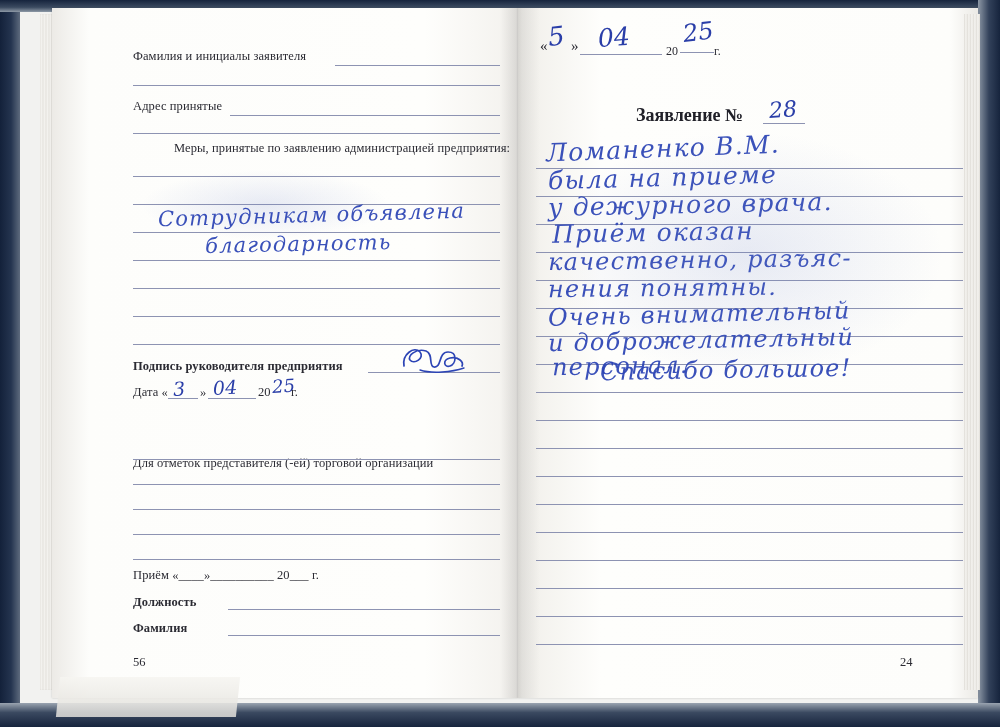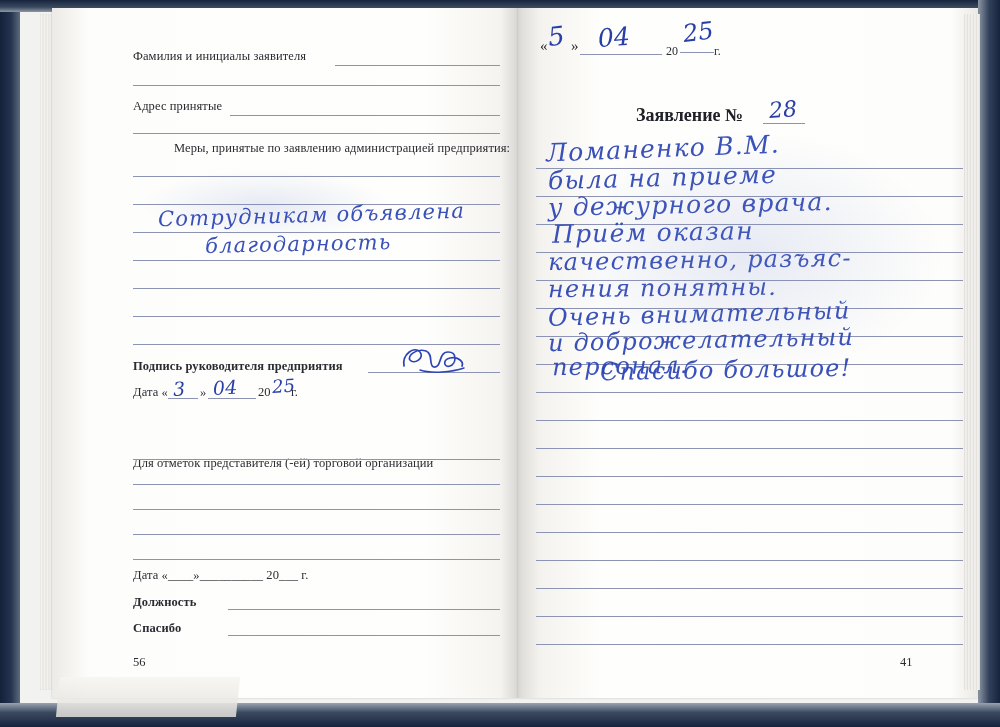--- a/index.html
+++ b/index.html
@@ -219,26 +219,26 @@
 
 
     <div class="lbl" style="left:133px; top:436px;margin-top:20px;">Для отметок представителя (-ей) торговой организации</div>
 
     <div class="rule" style="left:133px; top:459px; width:367px;"></div>
     <div class="rule" style="left:133px; top:484px; width:367px;"></div>
     <div class="rule" style="left:133px; top:509px; width:367px;"></div>
     <div class="rule" style="left:133px; top:534px; width:367px;"></div>
     <div class="rule" style="left:133px; top:559px; width:367px;"></div>
 
-    <div class="lbl" style="left:133px; top:568px;">Дата «____»__________ 20___ г.</div>
+    <div class="lbl" style="left:133px; top:568px;">Приём «____»__________ 20___ г.</div>
 
     <div class="lbl b" style="left:133px; top:595px;">Должность</div>
     <div class="rule" style="left:228px; top:609px; width:272px;"></div>
 
-    <div class="lbl b" style="left:133px; top:621px;">Спасибо</div>
+    <div class="lbl b" style="left:133px; top:621px;">Фамилия</div>
     <div class="rule" style="left:228px; top:635px; width:272px;"></div>
 
     <div class="pagenum" style="left:133px; top:655px;">56</div>
 
     <div class="lbl" style="left:540px; top:38px; font-size:15px;">«</div>
     <div class="hw" style="left:548px; top:22px; font-size:26px; transform:rotate(-6deg);">5</div>
     <div class="lbl" style="left:571px; top:38px; font-size:15px;">»</div>
     <div class="rule" style="left:580px; top:54px; width:82px;"></div>
     <div class="hw" style="left:598px; top:24px; font-size:25px; transform:rotate(-4deg);">04</div>
     <div class="lbl" style="left:666px; top:44px; font-size:12px;">20</div>
@@ -275,16 +275,16 @@
     <div class="hw-block" style="left:552px; top:218px; font-size:25px; transform:rotate(-1.0deg);">Приём  оказан</div>
     <div class="hw-block" style="left:548px; top:246px; font-size:24px; transform:rotate(-0.8deg);">качественно,  разъяс-</div>
     <div class="hw-block" style="left:548px; top:274px; font-size:24px; transform:rotate(-0.6deg);">нения  понятны.</div>
     <div class="hw-block" style="left:548px; top:300px; font-size:24px; transform:rotate(-1.4deg);">Очень  внимательный</div>
     <div class="hw-block" style="left:548px; top:326px; font-size:24px; transform:rotate(-1.2deg);">и  доброжелательный</div>
     <div class="hw-block" style="left:552px; top:352px; font-size:24px; transform:rotate(-1.0deg);">персонал.</div>
     <div class="hw-block" style="left:600px; top:356px; font-size:24px; transform:rotate(-1.0deg);">Спасибо  большое!</div>
 
     <div class="smudge" style="left:545px; top:130px; width:400px; height:250px;"></div>
 
-    <div class="pagenum" style="left:900px; top:655px;">41</div>
+    <div class="pagenum" style="left:900px; top:655px;">24</div>
 
   </div>
 </div>
 
 </body></html>

